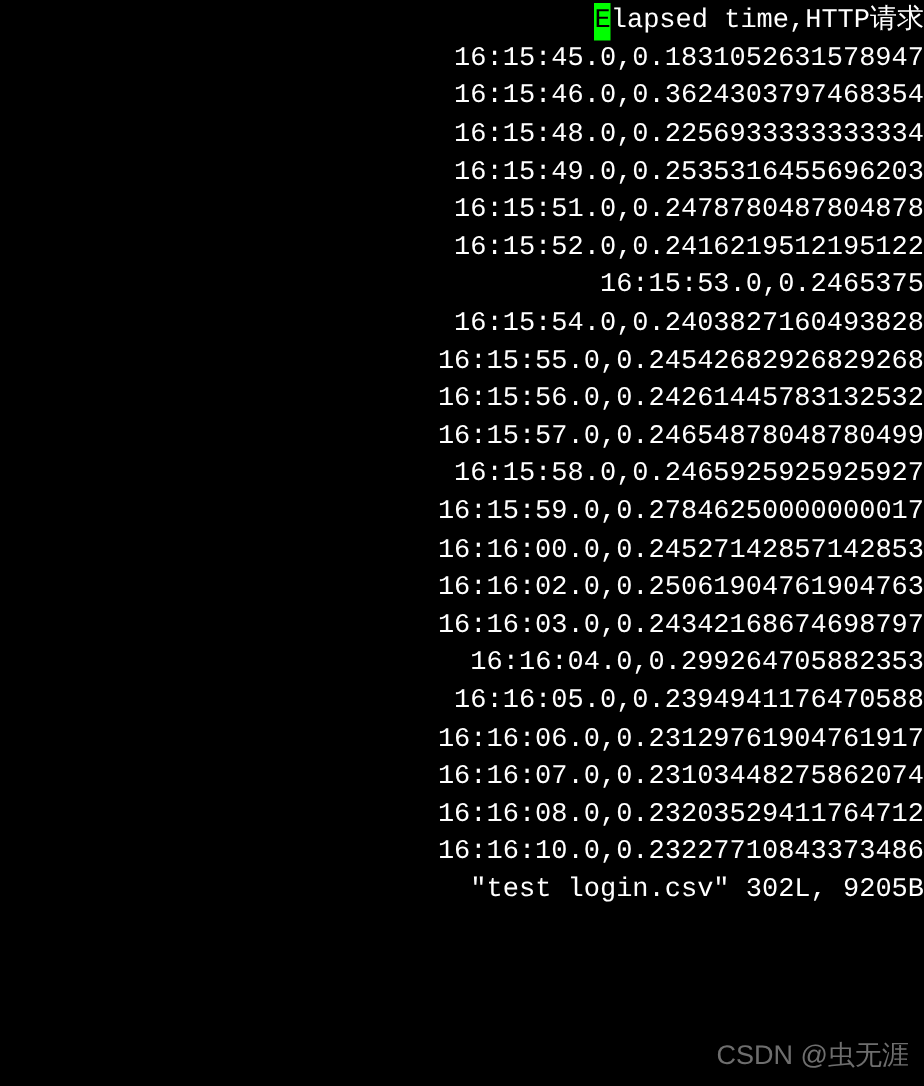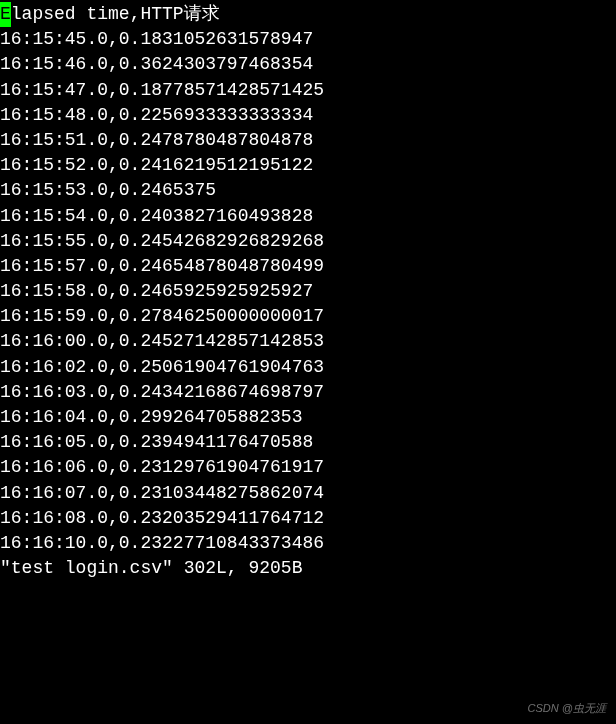--- a/index.html
+++ b/index.html
@@ -1,18 +1,19 @@
 <!DOCTYPE html>
 <html><head>
   <meta charset="utf-8">
   <style>
     * {
       margin: 0;
       padding: 0;
       box-sizing: border-box;
+      text-align: right;
     }
     body {
       background: #000;
       width: 616px;
       height: 724px;
       font-family: "Courier New", Consolas, monospace;
       font-size: 18px;
       color: #fff;
       line-height: 1.4;
       overflow: hidden;
@@ -26,39 +27,39 @@
       background: #00ff00;
       color: #000;
       display: inline-block;
     }
     .watermark {
       position: absolute;
       bottom: 8px;
       right: 10px;
       color: rgba(200, 200, 200, 0.55);
       font-family: sans-serif;
-      font-size: 11px;
+      font-size: 18px;
       pointer-events: none;
-      font-style: italic;
     }
   </style>
 </head>
 <body>
 
 <div class="line"><span class="cursor-char">E</span><span>lapsed time,HTTP请求</span></div>
 <div id="rows">
     <div class="line">16:15:45.0,0.1831052631578947</div>
     <div class="line">16:15:46.0,0.3624303797468354</div>
-    <div class="line">16:15:47.0,0.18778571428571425</div>
     <div class="line">16:15:48.0,0.2256933333333334</div>
+    <div class="line">16:15:49.0,0.2535316455696203</div>
     <div class="line">16:15:51.0,0.2478780487804878</div>
     <div class="line">16:15:52.0,0.2416219512195122</div>
     <div class="line">16:15:53.0,0.2465375</div>
     <div class="line">16:15:54.0,0.2403827160493828</div>
     <div class="line">16:15:55.0,0.24542682926829268</div>
+    <div class="line">16:15:56.0,0.24261445783132532</div>
     <div class="line">16:15:57.0,0.24654878048780499</div>
     <div class="line">16:15:58.0,0.2465925925925927</div>
     <div class="line">16:15:59.0,0.27846250000000017</div>
     <div class="line">16:16:00.0,0.24527142857142853</div>
     <div class="line">16:16:02.0,0.25061904761904763</div>
     <div class="line">16:16:03.0,0.24342168674698797</div>
     <div class="line">16:16:04.0,0.299264705882353</div>
     <div class="line">16:16:05.0,0.2394941176470588</div>
     <div class="line">16:16:06.0,0.23129761904761917</div>
     <div class="line">16:16:07.0,0.23103448275862074</div>

